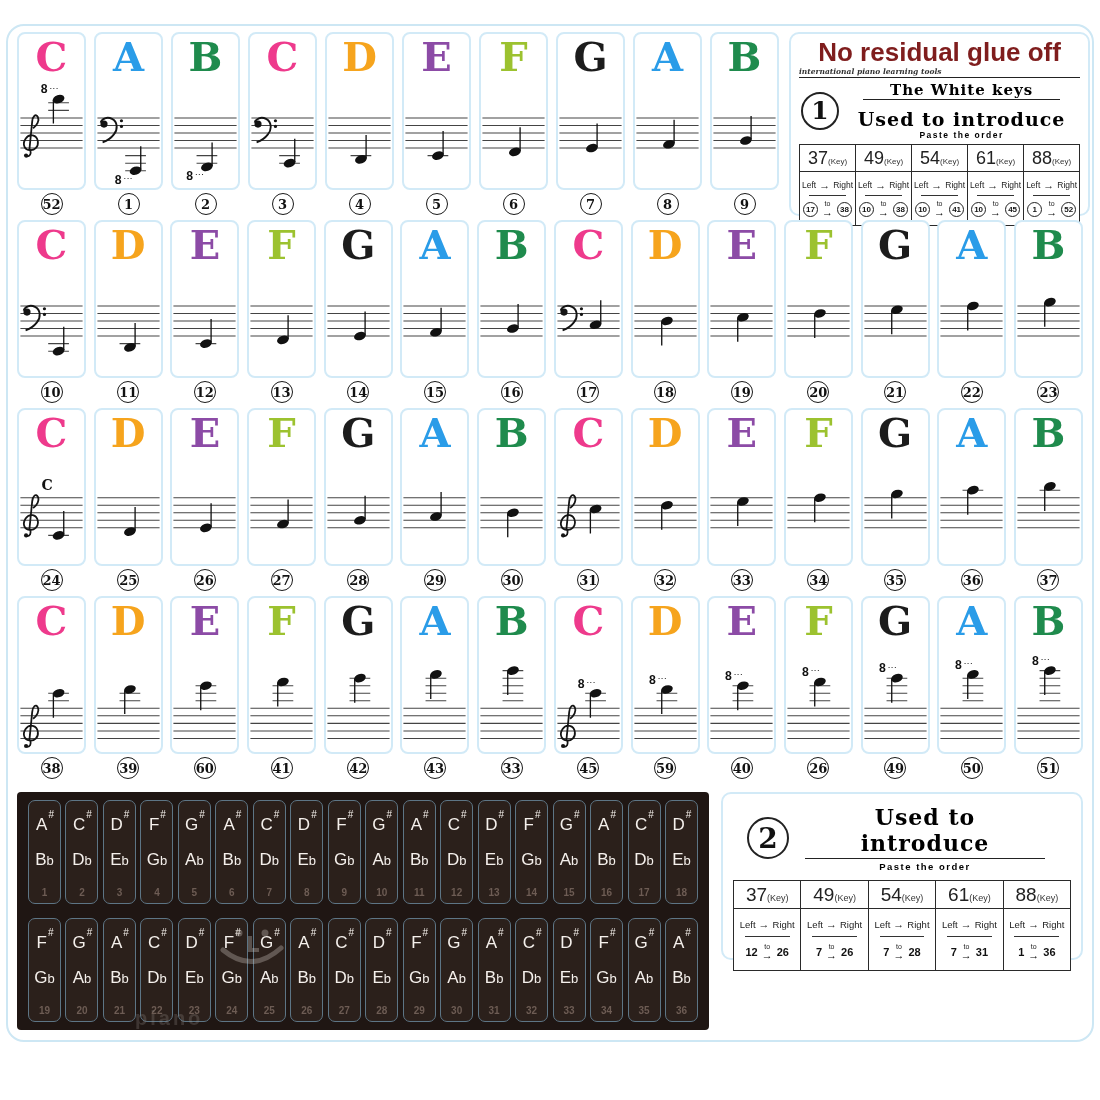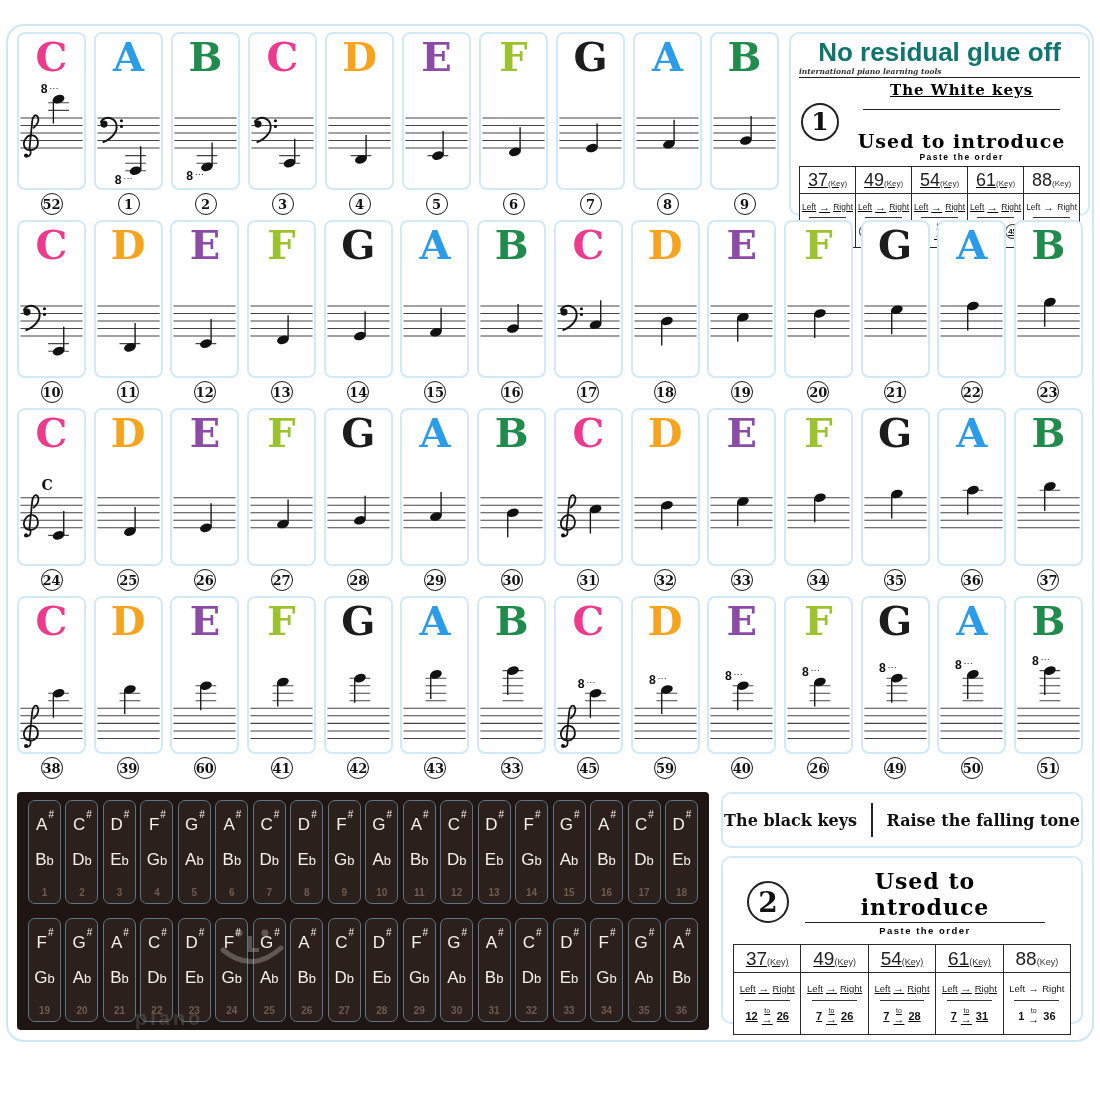--- a/index.html
+++ b/index.html
@@ -21,37 +21,37 @@
   .numrow { display:flex; gap:8px; height:28px; align-items:center; }
   .numrow.full { justify-content:space-between; gap:0; }
   .numcell { width:69px; display:flex; justify-content:center; }
   .cnum19 { width:22px; height:22px; border:1.5px solid #1a1a1a; border-radius:50%;
             font:bold 13px "DejaVu Serif",serif; display:flex; align-items:center;
             justify-content:center; background:#fff; color:#111; }
 
   
   .info-white { flex:1; margin-left:10px; height:184px; border:2px solid #d2eaf7;
                 border-radius:10px; padding:3px 8px 6px; background:#fff; }
-  .iw-title { text-align:center; font:bold 26px/30px "Liberation Sans",sans-serif; color:#0f766e; }
+  .iw-title { text-align:center; font:bold 26px/30px "Liberation Sans",sans-serif; color:#7f1d1d; }
   .iw-sub { text-align:left; font:italic bold 7.5px "DejaVu Serif",serif; color:#333; padding-right:16px; }
   .iw-hr { border-top:1.5px solid #222; margin:1px 0 3px; }
   .iw-head { display:flex; align-items:center; gap:6px; padding:0 2px 4px; }
   .badge { width:38px; height:38px; min-width:38px; border:2px solid #222; border-radius:50%;
            display:flex; align-items:center; justify-content:center;
            font:bold 25px "DejaVu Serif",serif; color:#111; }
   .iw-headings { flex:1; text-align:center; }
-  .iwh1 { font:bold 15px "DejaVu Serif",serif; letter-spacing:1px; padding-bottom:10px;
-          border-bottom:1.5px solid #222; margin:0 18px 20px;text-decoration:underline; }
+  .iwh1 { font:bold 15px "DejaVu Serif",serif; letter-spacing:1px; padding-bottom:0;
+          border-bottom:1.5px solid #222; margin:0 18px 8px; }
   .iwh2 { font:bold 19px "DejaVu Serif",serif; letter-spacing:1px; }
   .iwh3 { font:bold 8.5px "Liberation Sans",sans-serif; letter-spacing:1.5px; }
 
   
   .itable { display:flex; border:1.5px solid #2a2a2a; background:#fff; }
   .icol { flex:1; }
-  .icol:not(:last-child){ border-right:1.5px solid #2a2a2a;text-decoration:underline; }
+  .icol:not(:last-child){ border-right:1.5px solid #2a2a2a; }
   .ihead { border-bottom:1.5px solid #2a2a2a; text-align:center; padding:3px 0 2px; }
   .knum { font-size:18px; color:#222; }
   .ksuf { font-size:8px; color:#333; }
   .ibody { padding:7px 2px 7px; display:flex; flex-direction:column; align-items:center; gap:4px; }
   .lr { font-size:8.5px; color:#222; display:flex; gap:3px; align-items:center; }
   .arr { font-weight:bold; font-size:11px; }
   .chr { width:72%; border-top:1px solid #333; }
   .rng { display:flex; align-items:center; gap:4px; }
   .cnum { width:15px; height:15px; border:1px solid #222; border-radius:50%;
           display:inline-flex; align-items:center; justify-content:center;
@@ -1341,25 +1341,20 @@
           <circle cx="22" cy="13" r="3.5" fill="#cfc8c2"></circle>
           <circle cx="48" cy="13" r="3.5" fill="#cfc8c2"></circle>
           <path d="M33,16 v14 h9" stroke="#cfc8c2" stroke-width="4" fill="none"></path>
           <path d="M6,30 Q35,54 64,28" stroke="#cfc8c2" stroke-width="5" fill="none" stroke-linecap="round"></path>
         </svg>
       </div>
       <div class="wm-text">piano</div>
     </div>
 
     <div class="rcol">
-      <div class="box-a">
-        <span>The black keys</span>
-        <span class="vdiv"></span>
-        <span>Raise the falling tone</span>
-      </div>
 
       <div class="box-b">
         <div class="b2h">
           <div class="badge2">2</div>
           <div class="b2tw">
             <div class="b2h2">Used to introduce</div>
             <div class="b2h3">Paste the order</div>
           </div>
         </div>
         <div class="itable" id="btable">

